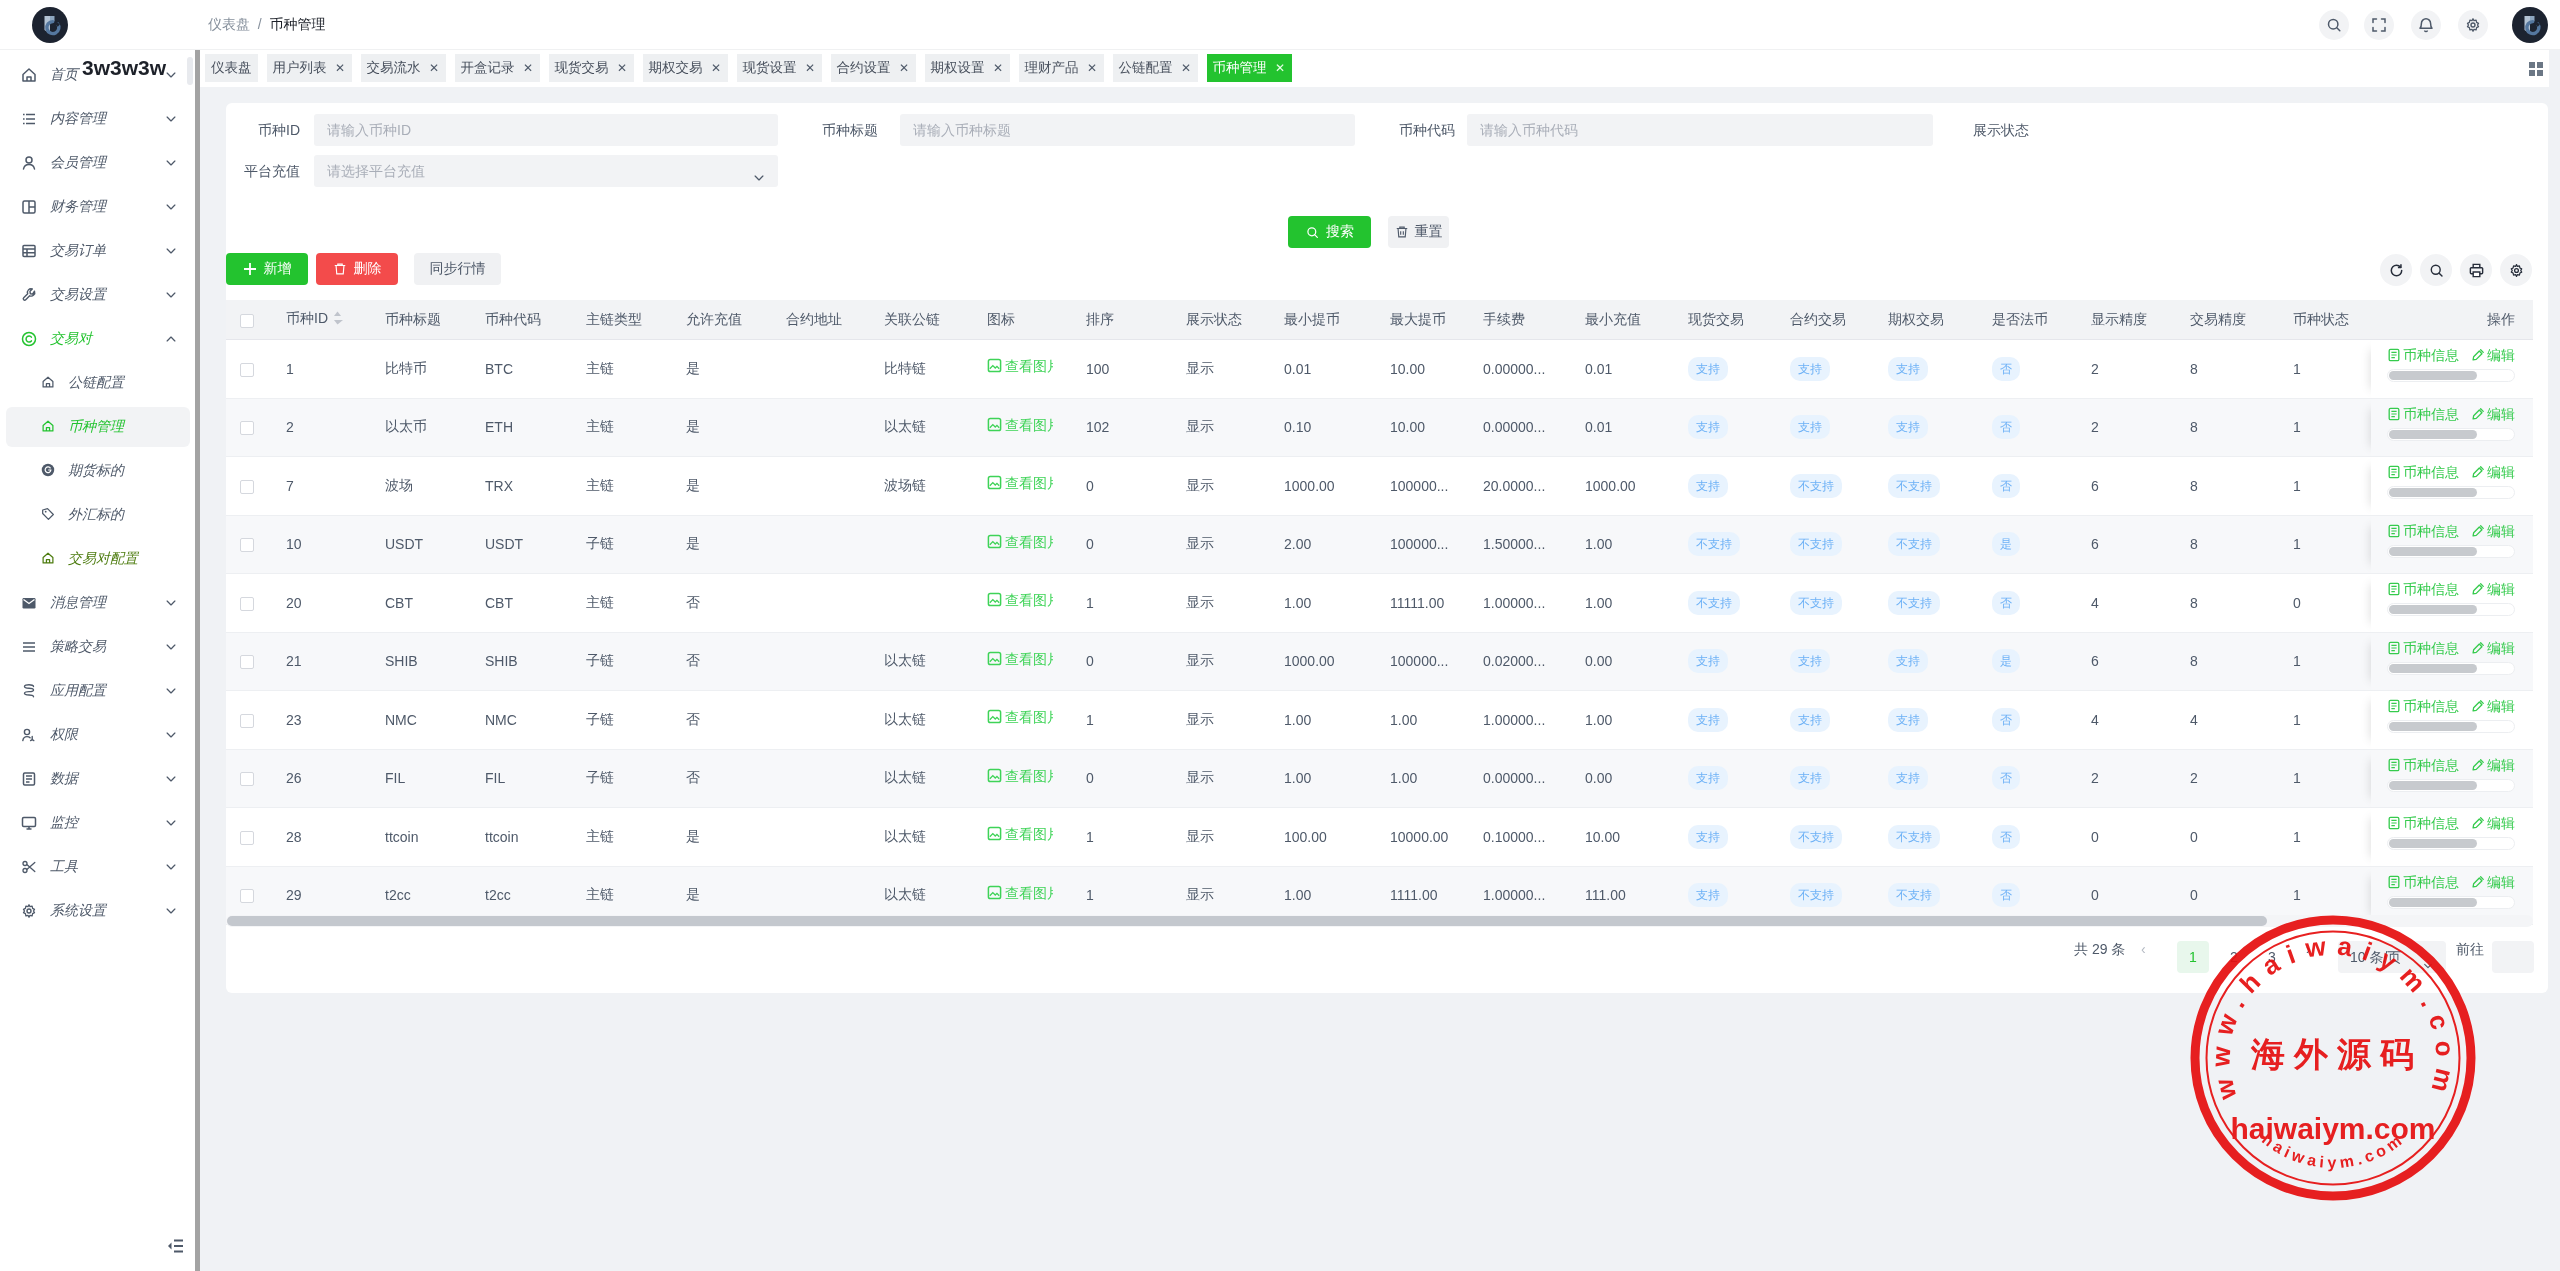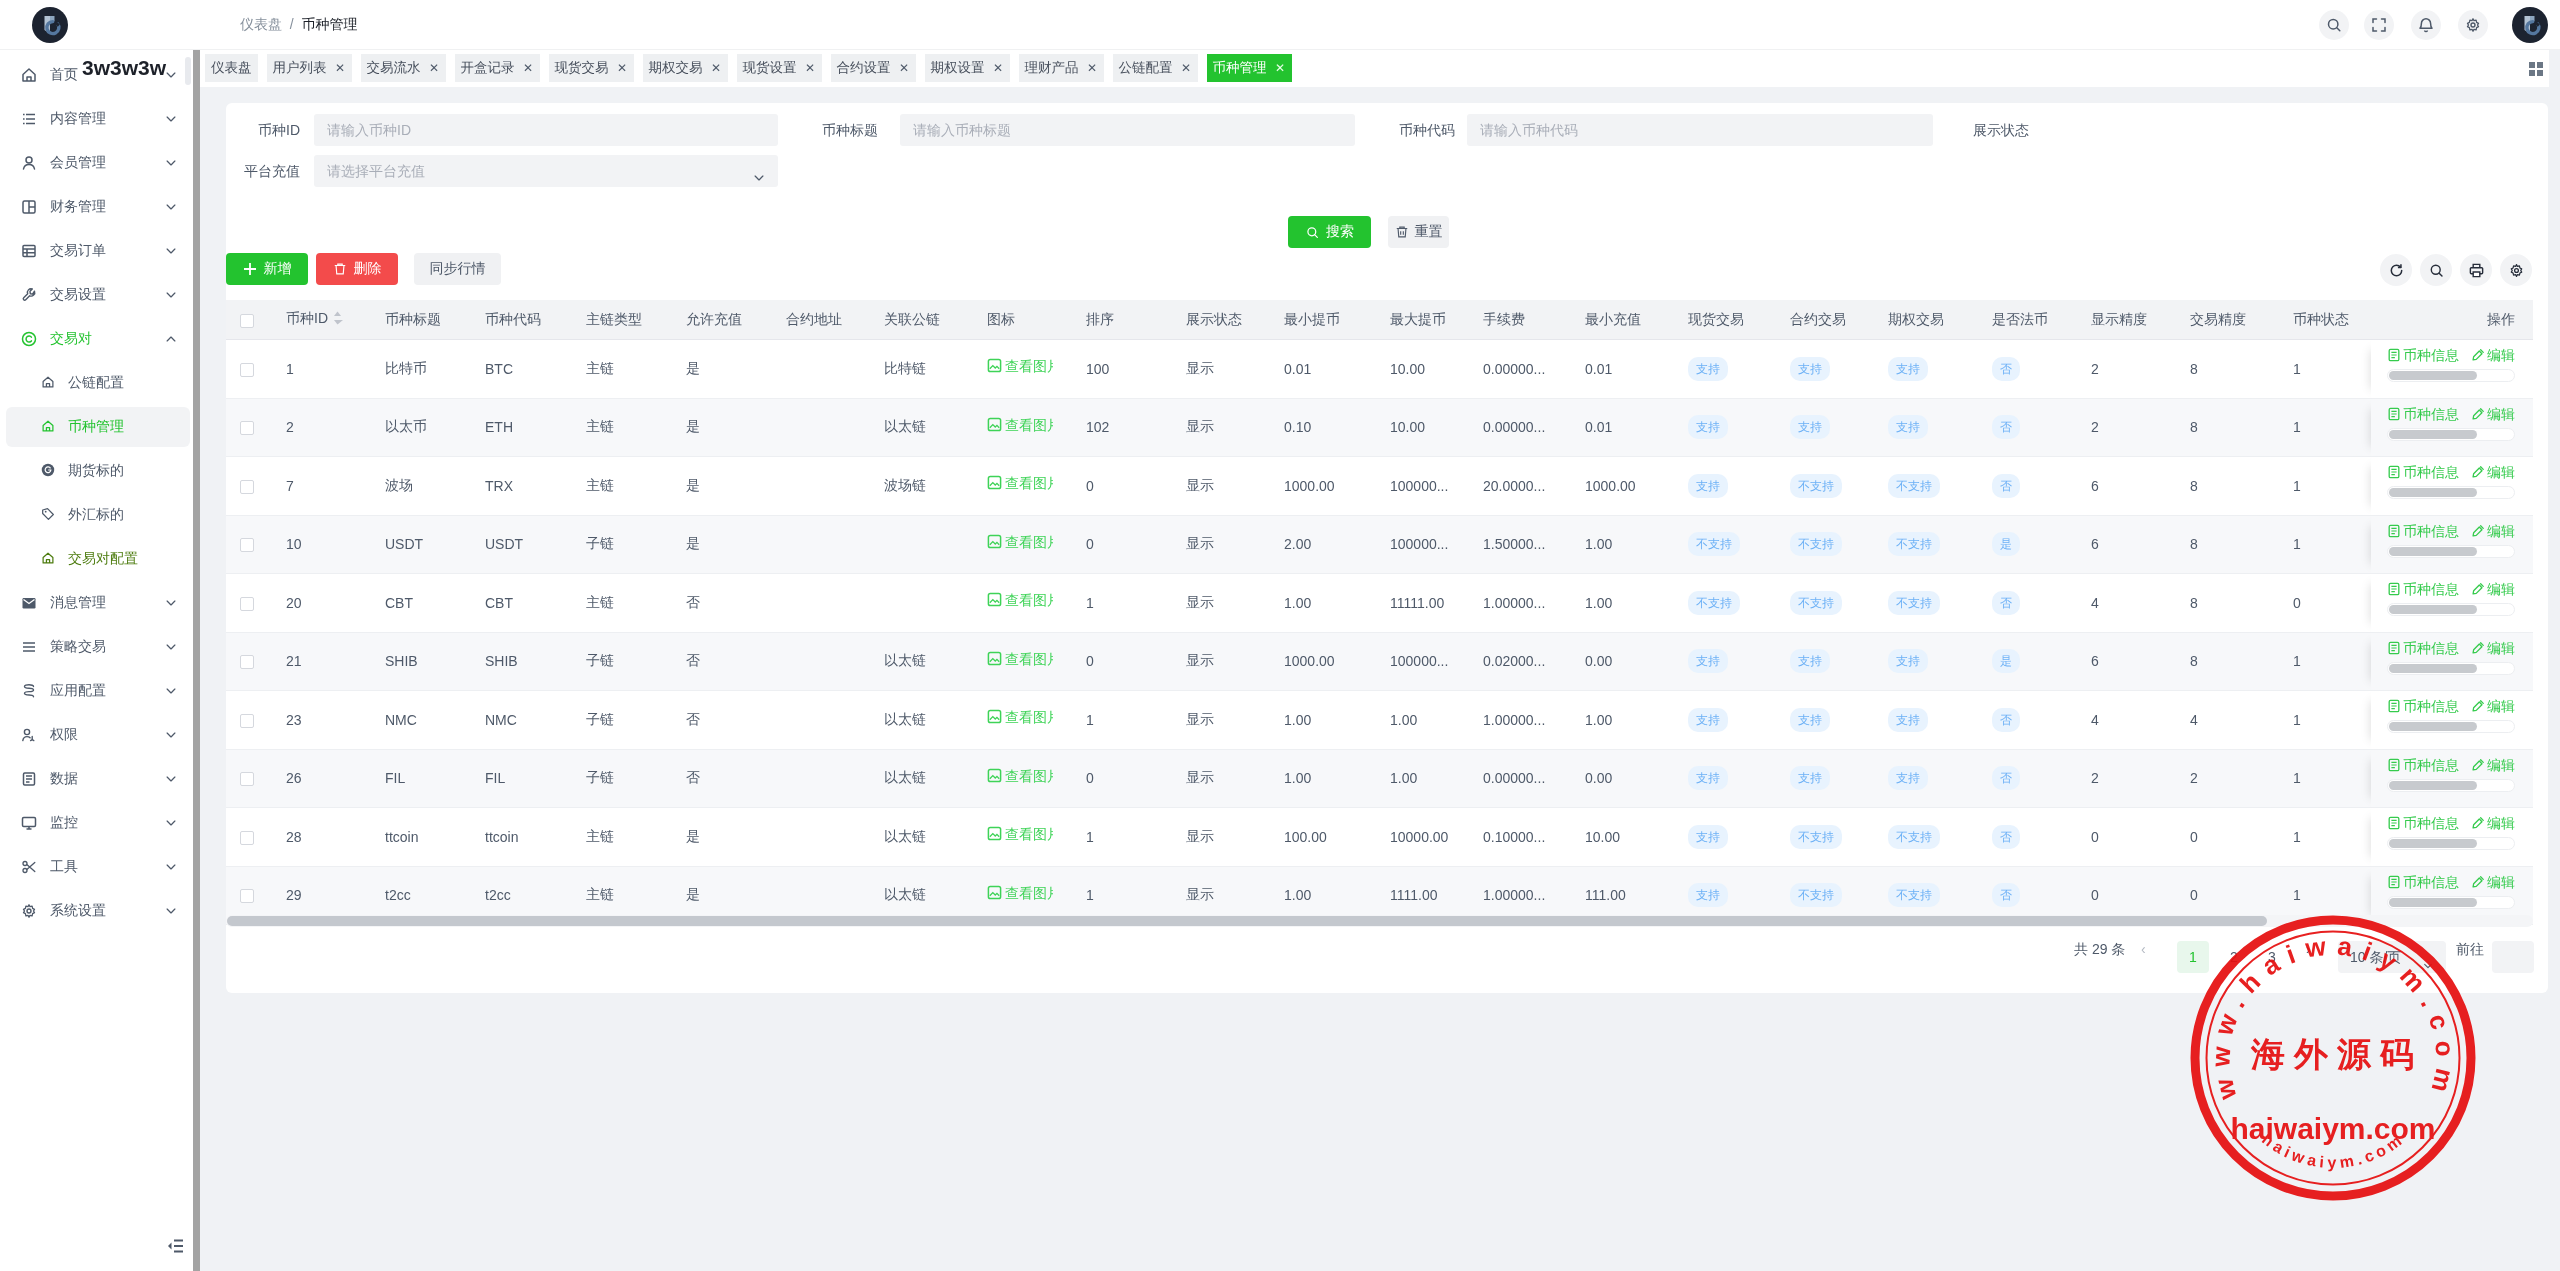--- a/index.html
+++ b/index.html
@@ -1,25 +1,25 @@
 <!DOCTYPE html>
 <html><head><meta charset="utf-8">
 <style>
 * { margin:0; padding:0; box-sizing:border-box; }
 html,body { width:2560px; height:1271px; font-family:"Liberation Sans",sans-serif; background:#f0f2f5; overflow:hidden; }
 
 .topbar { position:absolute; left:0; top:0; width:2560px; height:50px; background:#fff; border-bottom:1px solid #f0f1f2; z-index:5; }
 .logo { position:absolute; left:32px; top:7px; }
 .brand { position:absolute; left:82px; top:12px; font-size:21px; font-weight:bold; color:#1d2129;margin-top:44px; }
-.bc { position:absolute; left:208px; top:16px; font-size:14px; color:#86909c;margin-left:32px; }
+.bc { position:absolute; left:208px; top:16px; font-size:14px; color:#86909c; }
 .bc b { color:#1d2129; font-weight:normal; }
 .tbico { position:absolute; top:10px; width:30px; height:30px; border-radius:50%; background:#f2f3f5; color:#4e5969; display:flex; align-items:center; justify-content:center; }
 .avatar { position:absolute; top:7px; left:2512px; }
 
-.sidebar { position:absolute; left:0; top:50px; width:200px; height:1221px; background:#fff; border-right:7px solid #a3a3a3; z-index:4; }
+.sidebar { position:absolute; left:0; top:50px; width:200px; height:1221px; background:#fff; border-right:5px solid #a3a3a3; z-index:4;font-style:italic; }
 .mi { position:absolute; left:0; width:200px; height:40px; margin-top:-20px; display:flex; align-items:center; font-size:14px; }
 .mico { margin-left:20px; width:18px; height:18px; display:flex; }
 .mico.s { margin-left:40px; width:16px; }
 .mtxt { margin-left:12px; }
 .mchev { position:absolute; right:22px; top:13px; color:#4e5969; }
 .subbg { position:absolute; left:6px; width:184px; height:40px; background:#f2f3f5; border-radius:6px; }
 .collapse { position:absolute; left:166px; top:1188px; width:18px; height:16px; color:#4e5969; }
 
 .tabstrip { position:absolute; left:200px; top:50px; width:2349px; height:37px; background:#fff; }
 .tabs { position:absolute; left:5px; top:4px; display:flex; gap:9px; }

